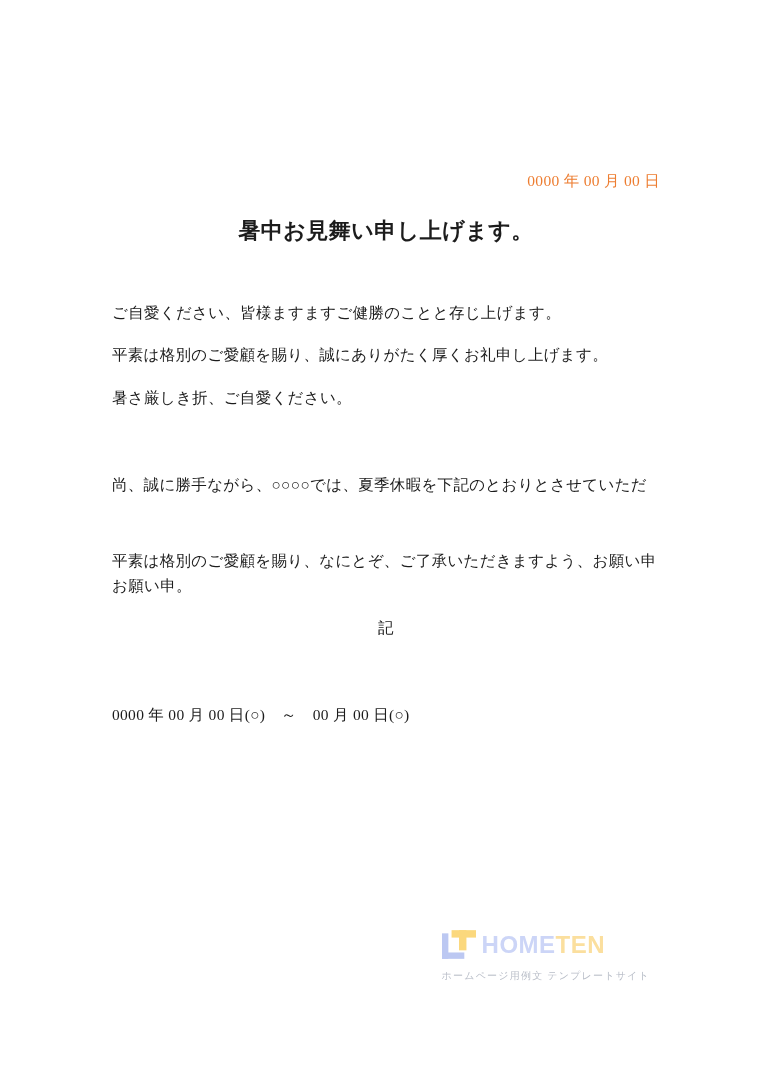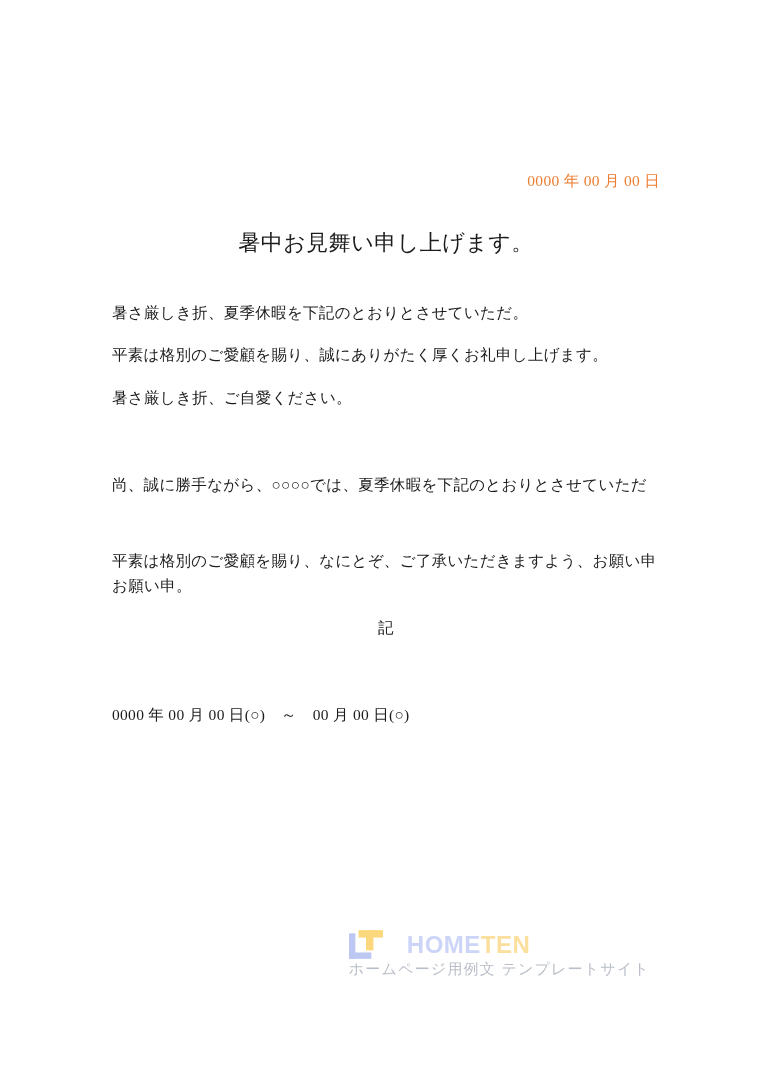--- a/index.html
+++ b/index.html
@@ -28,76 +28,76 @@
   .date-line {
     top: 166px;
     text-align: right;
     color: #ED7D31;
   }
   .doc-title {
     position: absolute;
     left: 112px;
     right: 108px;
     top: 212px;
-    margin: 12px;
+    margin: 0;
     text-align: center;
     font-size: 22px;
     line-height: 38px;
-    font-weight: 400;
+    font-weight: 700;
     letter-spacing: 0.5px;
     white-space: nowrap;
   }
   .record-marker {
     text-align: center;
   }
   .footer-logo {
     position: absolute;
     top: 930px;
     right: 118px;
     display: flex;
     flex-direction: column;
     align-items: flex-start;
     font-family: "Liberation Sans", "DejaVu Sans", sans-serif;
   }
   .logo-row {
     display: flex;
     align-items: center;
-    gap: 24px;
+    gap: 6px;
   }
   .logo-mark {
     display: block;
   }
   .logo-wordmark {
     font-size: 24px;
     font-weight: 700;
     line-height: 28px;
     letter-spacing: 0.5px;
     white-space: nowrap;
   }
   .logo-home { color: #ccd5f7; }
   .logo-ten  { color: #fbdf9e; }
   .logo-tagline {
-    margin-top: 3px;
-    font-size: 15px;
+    margin-top: 10px;
+    font-size: 10px;
     line-height: 13px;
     letter-spacing: 1.2px;
     color: #b9bec8;
     white-space: nowrap;
   }
 </style>
 </head>
 <body>
 
 <div class="page">
 
   <div class="line date-line">0000 年 00 月 00 日</div>
 
   <h1 class="doc-title">暑中お見舞い申し上げます。</h1>
 
-  <div class="line" style="top:298px">暑さ厳しき折、夏季休暇を下記のとおりとさせていただ。</div>
+  <div class="line" style="top:298px">ご自愛ください、皆様ますますご健勝のことと存じ上げます。</div>
 
   <div class="line" style="top:340px">平素は格別のご愛顧を賜り、誠にありがたく厚くお礼申し上げます。</div>
 
   <div class="line" style="top:383px">暑さ厳しき折、ご自愛ください。</div>
 
   <div class="line" style="top:470px">尚、誠に勝手ながら、○○○○では、夏季休暇を下記のとおりとさせていただ</div>
 
 
   <div class="line" style="top:546px">平素は格別のご愛顧を賜り、なにとぞ、ご了承いただきますよう、お願い申</div>
 

